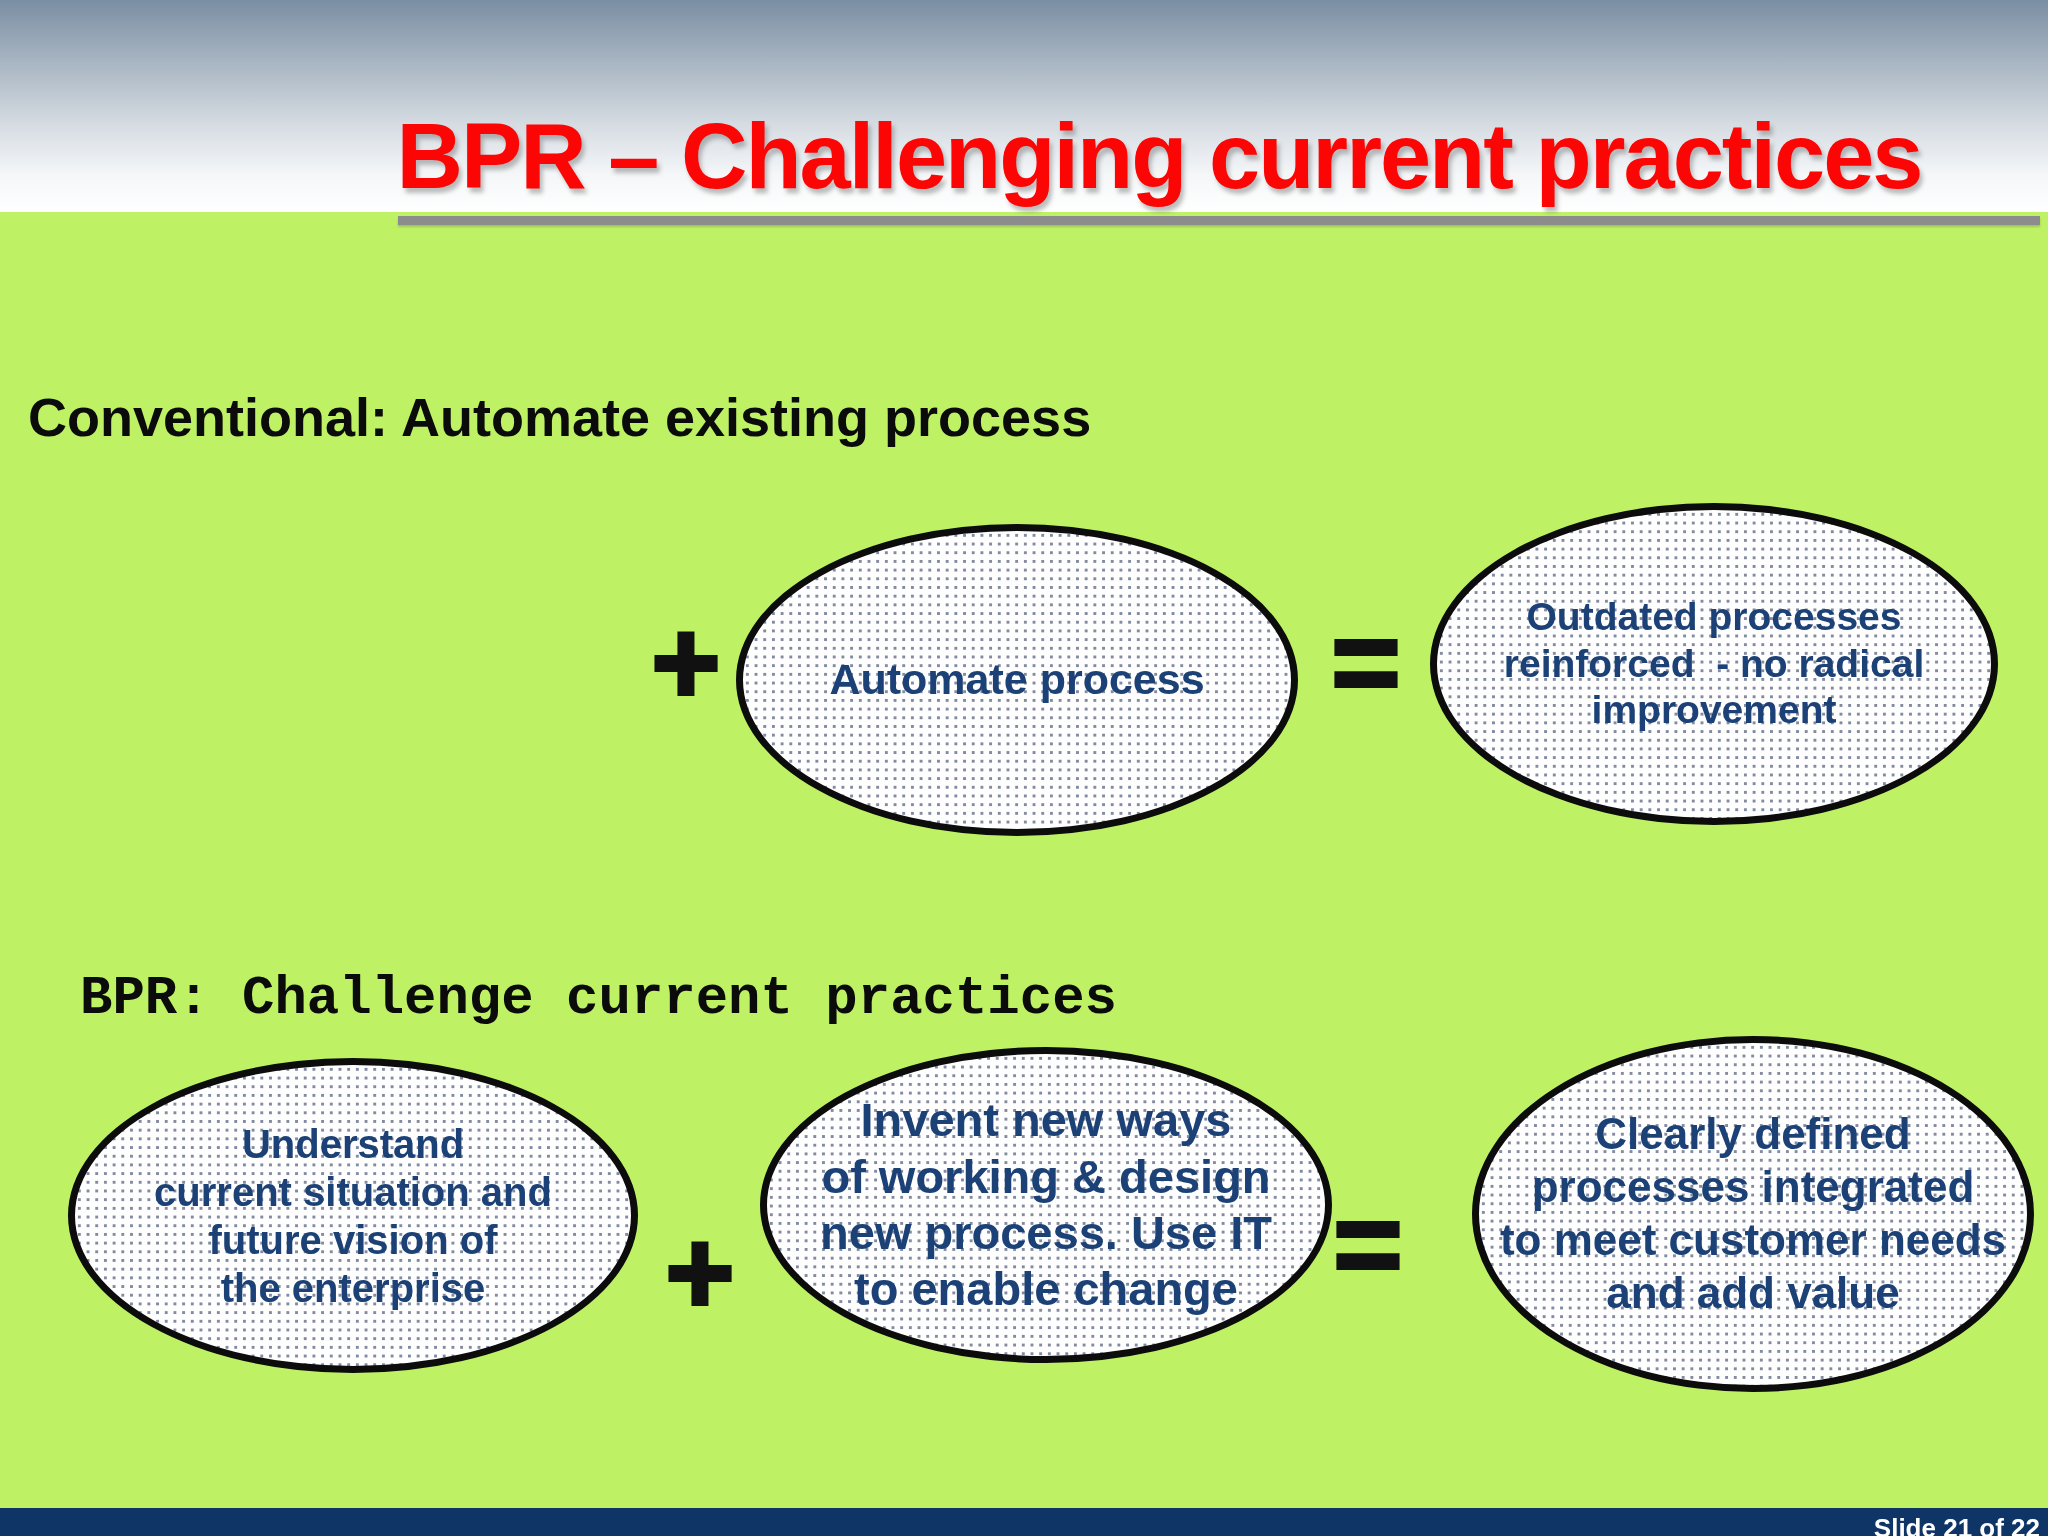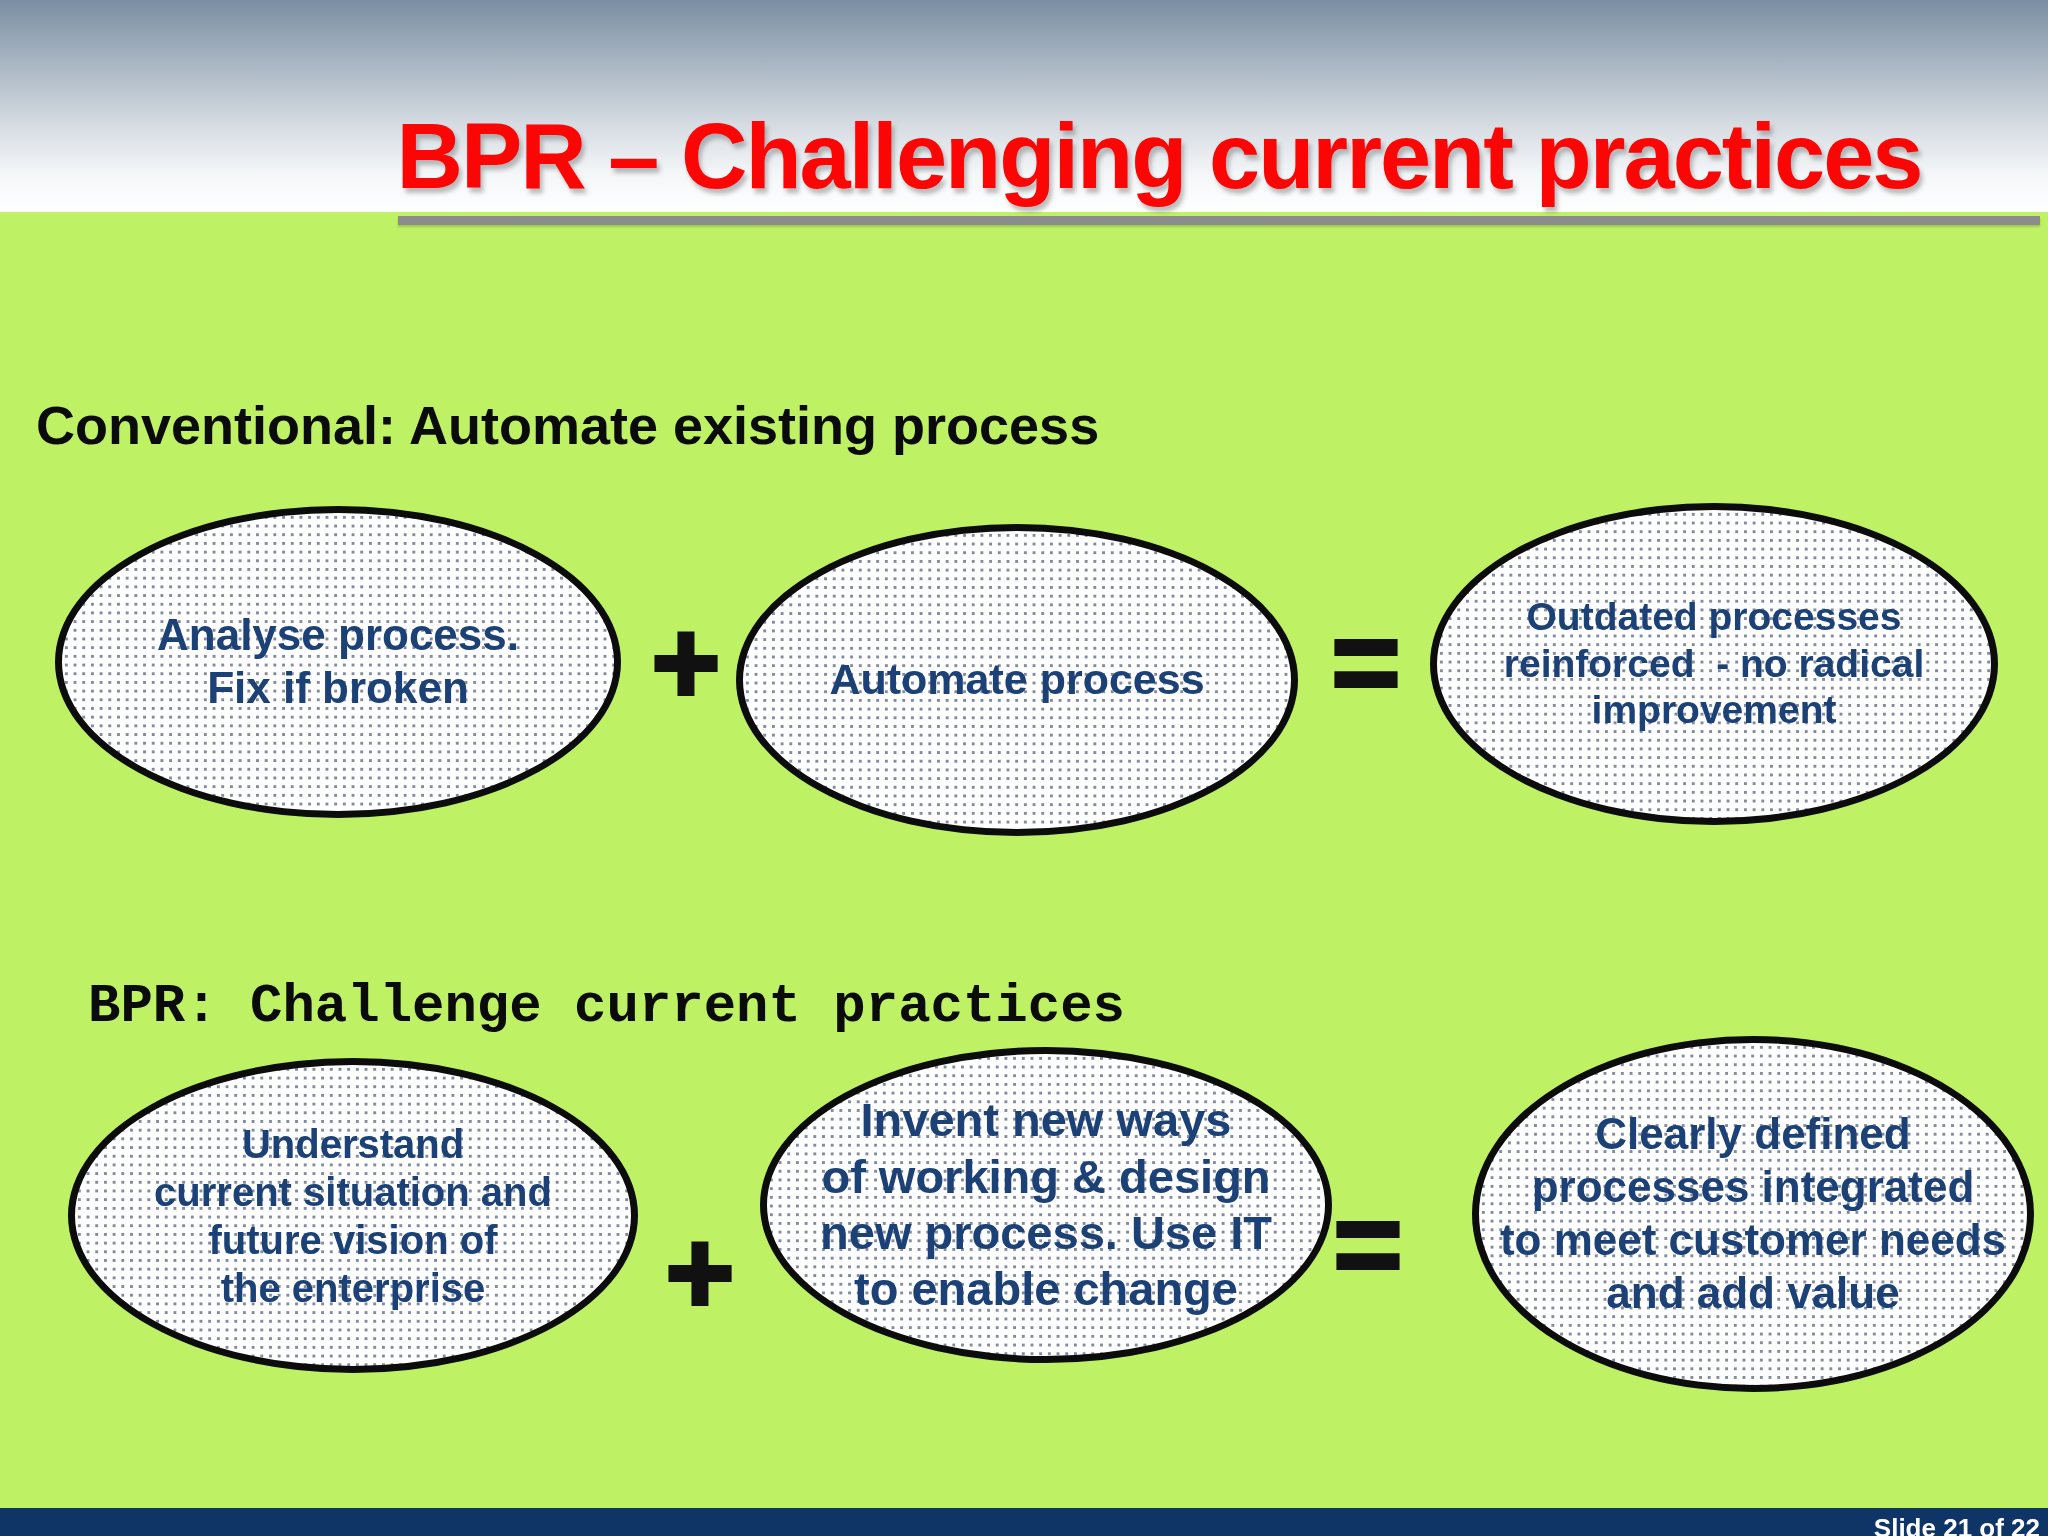--- a/index.html
+++ b/index.html
@@ -49,21 +49,21 @@
     left: 398px;
     top: 216px;
     width: 1642px;
     height: 9px;
     background: #8c8c8c;
     box-shadow: 0 2px 2px rgba(0,0,0,0.18);
   }
 
   .section-heading {
     position: absolute;
-    margin: 8px;
+    margin: 0;
     font-size: 54px;
     font-weight: bold;
     color: #0b0b0b;
     white-space: nowrap;
   }
   .heading-1 { left: 28px; top: 386px; }
   .heading-2 { left: 80px; top: 968px; font-family: Liberation Mono, monospace; }
 
   
   .ellipse {
@@ -148,24 +148,20 @@
 <div class="slide">
 
   <div class="header-gradient"></div>
 
   <h1 class="slide-title">BPR – Challenging current practices</h1>
 
   <div class="title-underline"></div>
 
   <h2 class="section-heading heading-1">Conventional: Automate existing process</h2>
 
-  <div class="ellipse e1">
-    <div class="ellipse-text">Analyse process.
-Fix if broken</div>
-  </div>
 
   <div class="op op-p1">+</div>
 
   <div class="ellipse e2">
     <div class="ellipse-text">Automate process</div>
   </div>
 
   <div class="op op-e1">=</div>
 
   <div class="ellipse e3">

